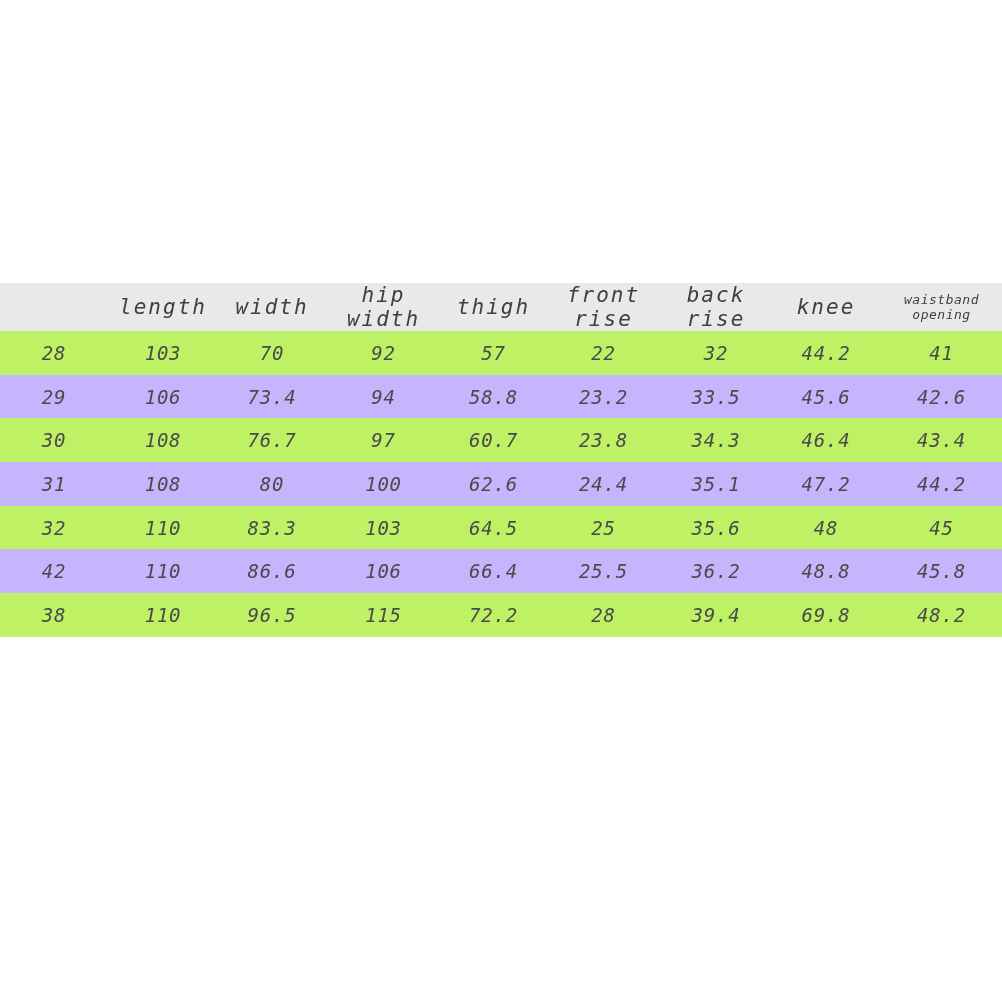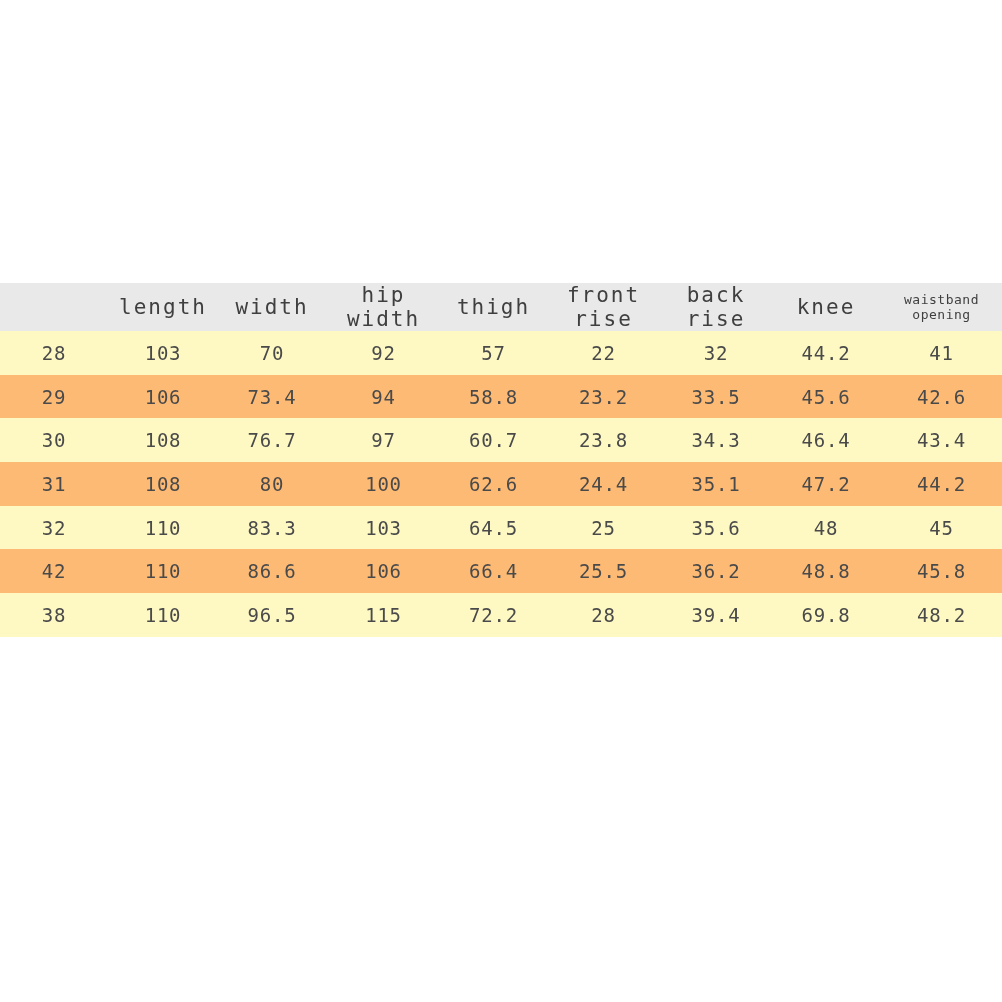--- a/index.html
+++ b/index.html
@@ -11,20 +11,21 @@
     width: 1002px;
     height: 1002px;
     font-family: "DejaVu Sans Mono", monospace;
     overflow: hidden;
   }
   .page {
     position: relative;
     width: 1002px;
     height: 883px;
     background: #ffffff;
+    font-style: italic;
   }
   .table-wrap {
     position: absolute;
     left: 0;
     top: 283px;
     width: 1002px;
   }
   table.size-table {
     border-collapse: collapse;
     width: 1002px;
@@ -55,22 +56,22 @@
     letter-spacing: 2px;
     font-weight: normal;
   }
   tr.header-row th.corner { font-size: 18px; }
   tr.header-row th.small-head {
     font-size: 13px;
     letter-spacing: 0.5px;
     margin-top: 11px;
   }
   
-  tr.row-even { background: #fef9c3; }
-  tr.row-odd  { background: #fdba74; padding-left: 32px; }
+  tr.row-even { background: #bef264; }
+  tr.row-odd  { background: #c4b5fd; padding-left: 32px; }
 
   td.size-cell {
     font-size: 19px;
     color: #555555;
   }
   td.val {
     font-size: 19px;
     color: #555555;
   }
   

